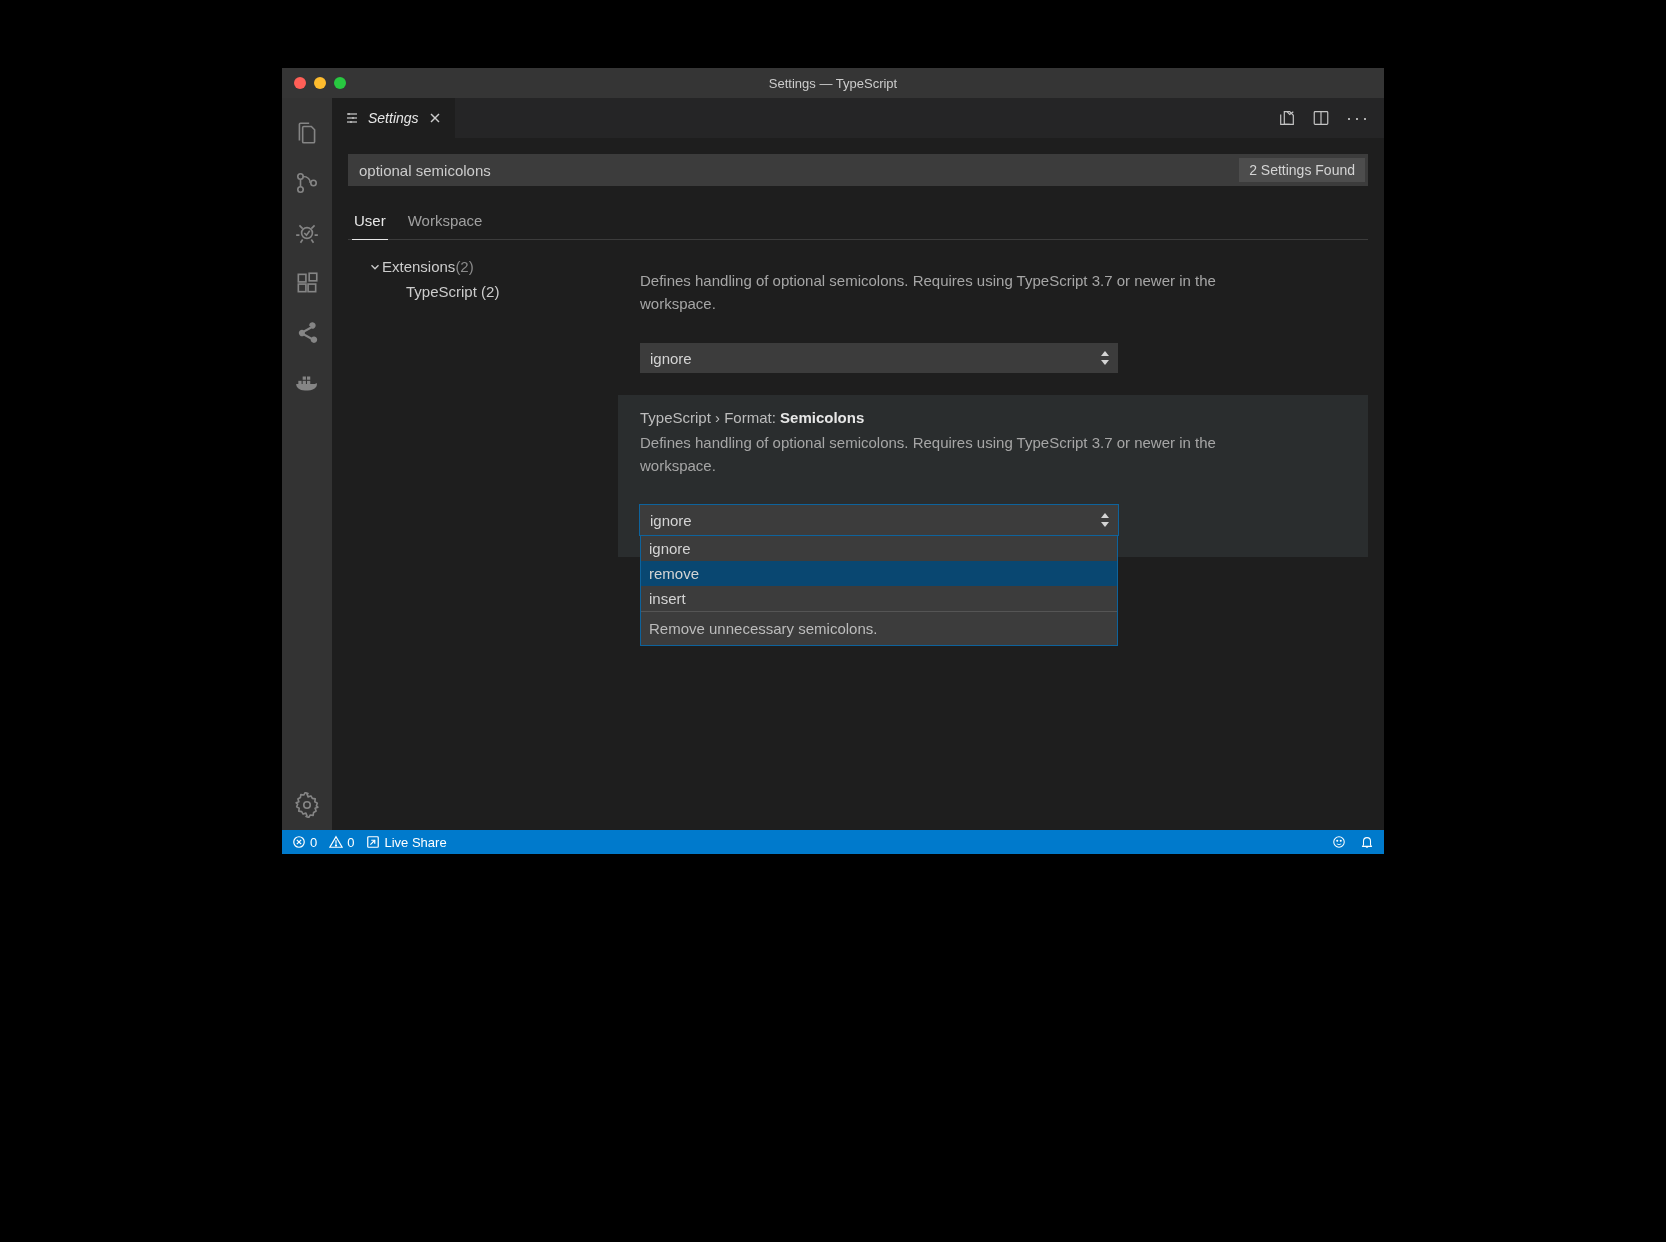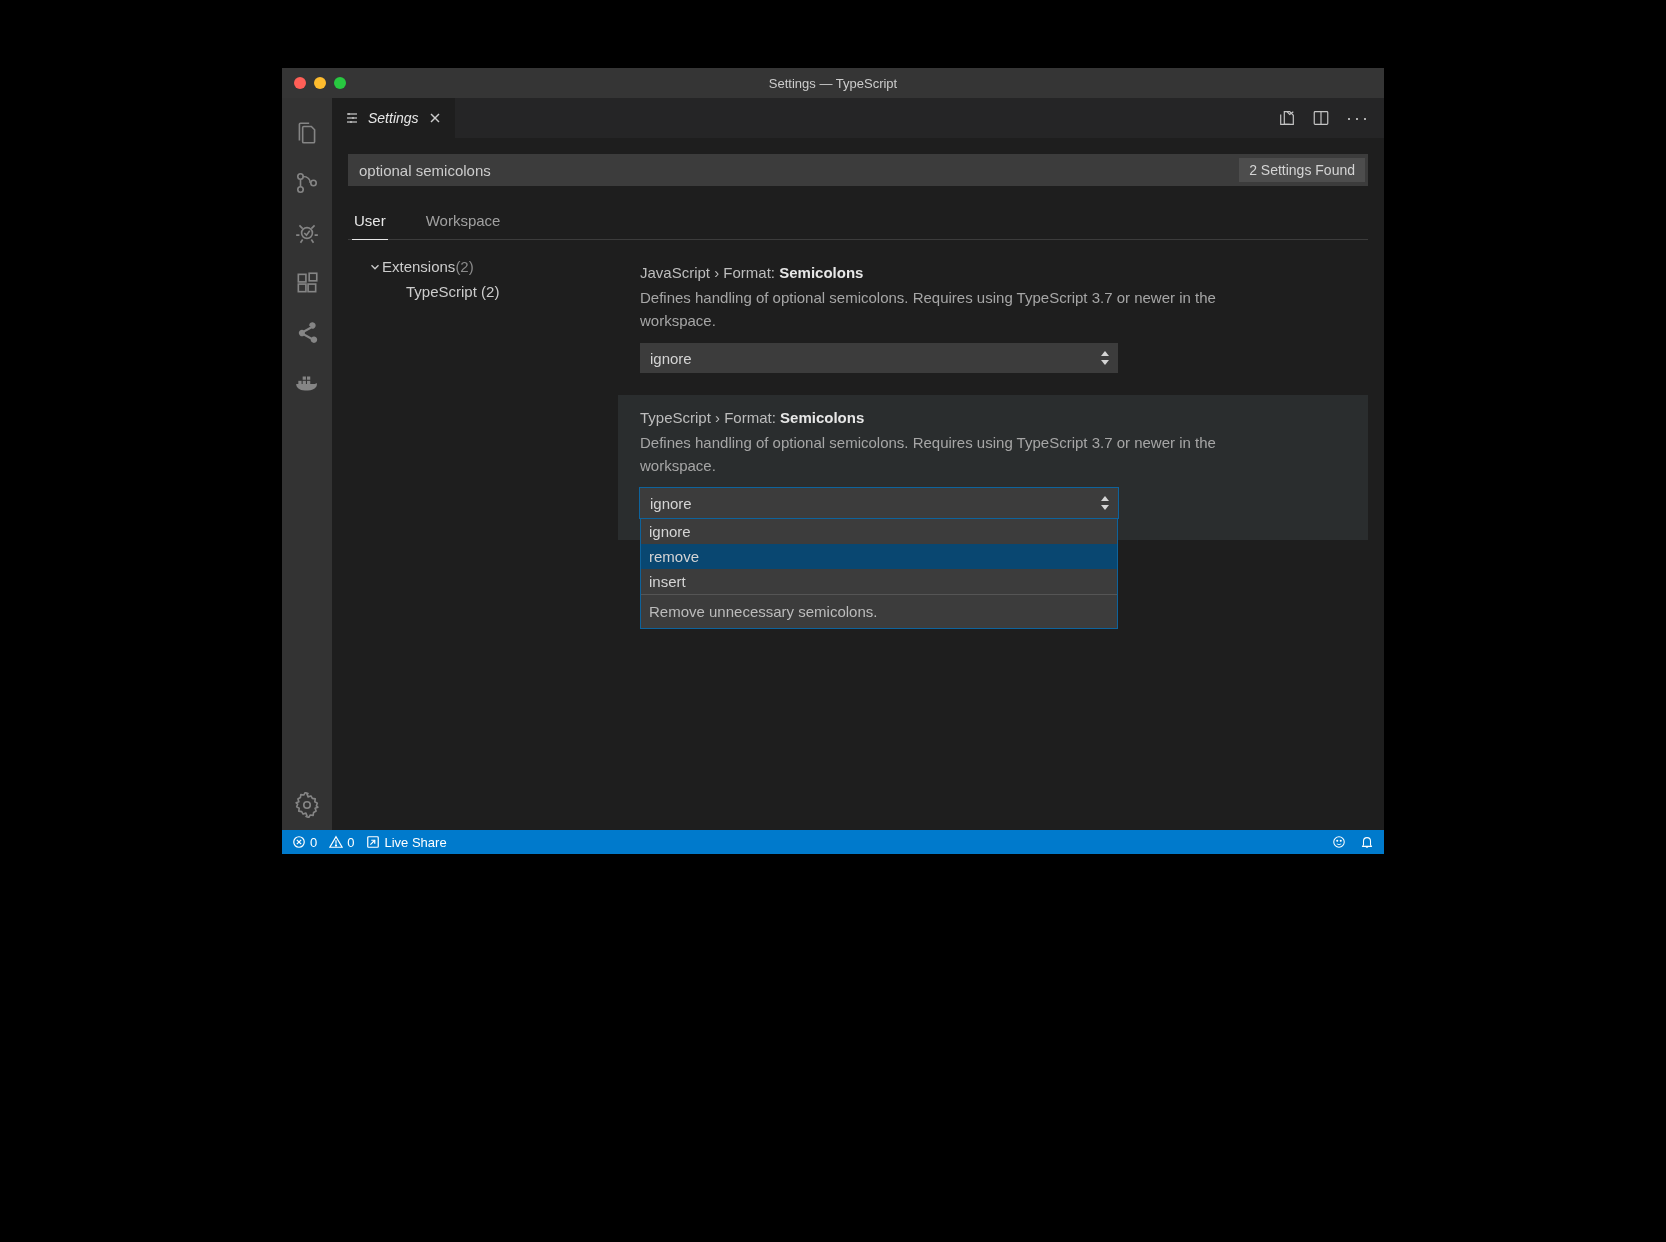--- a/index.html
+++ b/index.html
@@ -72,21 +72,21 @@
   height: 32px;
 }
 .search-row input {
   flex: 1; background: transparent; border: none; outline: none; color: #ccc;
   font-size: 15px; padding: 0 10px;
 }
 .search-count {
   background: #4d4d4d; color: #d4d4d4; font-size: 14px; padding: 4px 10px; margin: 2px;
 }
 .scope-tabs {
-  display: flex; gap: 36px; margin-top: 20px; border-bottom: 1px solid #3c3c3c;
+  display: flex; gap: 18px; margin-top: 20px; border-bottom: 1px solid #3c3c3c;
   padding: 0 4px 0 4px;
 }
 .scope-tab {
   color: #a0a0a0; font-size: 15px; padding: 6px 2px 10px; cursor: pointer;
 }
 .scope-tab.active {
   color: #e7e7e7; border-bottom: 1px solid #e7e7e7; margin-bottom: -1px;
 }
 .settings-columns { flex:1; display: flex; min-height:0;}
 .left-nav {
@@ -95,21 +95,21 @@
 .nav-row { display: flex; align-items: center; gap: 0; padding: 4px 8px 4px 20px; cursor:pointer;}
 .nav-row .chev { width: 14px; height:14px; }
 .nav-row .count { color: #8a8a8a; }
 .nav-sub { padding: 4px 8px 4px 58px; color:#ccc; cursor:pointer;}
 .settings-list { flex:1; padding-top: 10px; }
 .setting-item { padding: 14px 22px 22px 22px; }
 .setting-item.highlight { background: #2a2d2e; }
 .setting-title { font-size: 15px; color: #bdbdbd; }
 .setting-title .bold { color: #e7e7e7; font-weight: 600; }
 .setting-desc { color: #a6a6a6; font-size: 15px; margin-top: 6px; line-height: 1.5; max-width: 640px;}
-.select-wrap { position: relative; margin-top: 11px; width: 478px; }
+.select-wrap { position: relative; margin-top: 28px; width: 478px; }
 .select {
   background: #3c3c3c; color: #d4d4d4; height: 30px; display:flex; align-items:center;
   padding: 0 28px 0 10px; font-size: 15px; position: relative; cursor:pointer;
 }
 .select.focused { outline: 1px solid #0e639c; }
 .select .caret {
   position: absolute; right: 8px; top: 50%; transform: translateY(-50%);
   width: 10px; height: 14px;
 }
 .dropdown {
@@ -252,23 +252,20 @@
             </div>
             <div class="nav-sub">
               <span>TypeScript</span>
               <span class="count">(2)</span>
             </div>
           </div>
 
           <div class="settings-list">
 
             <div class="setting-item">
-              <div class="setting-title">
-                <span>JavaScript › Format: </span><span class="bold">Semicolons</span>
-              </div>
               <div class="setting-desc">Defines handling of optional semicolons. Requires using TypeScript 3.7 or newer in the workspace.</div>
               <div class="select-wrap">
                 <div class="select">
                   <span>ignore</span>
                   <svg class="caret" viewBox="0 0 10 14" fill="currentColor">
                       <polygon points="5,0 9,5 1,5"></polygon>
                       <polygon points="1,9 9,9 5,14"></polygon>
                     </svg>
                 </div>
               </div>

